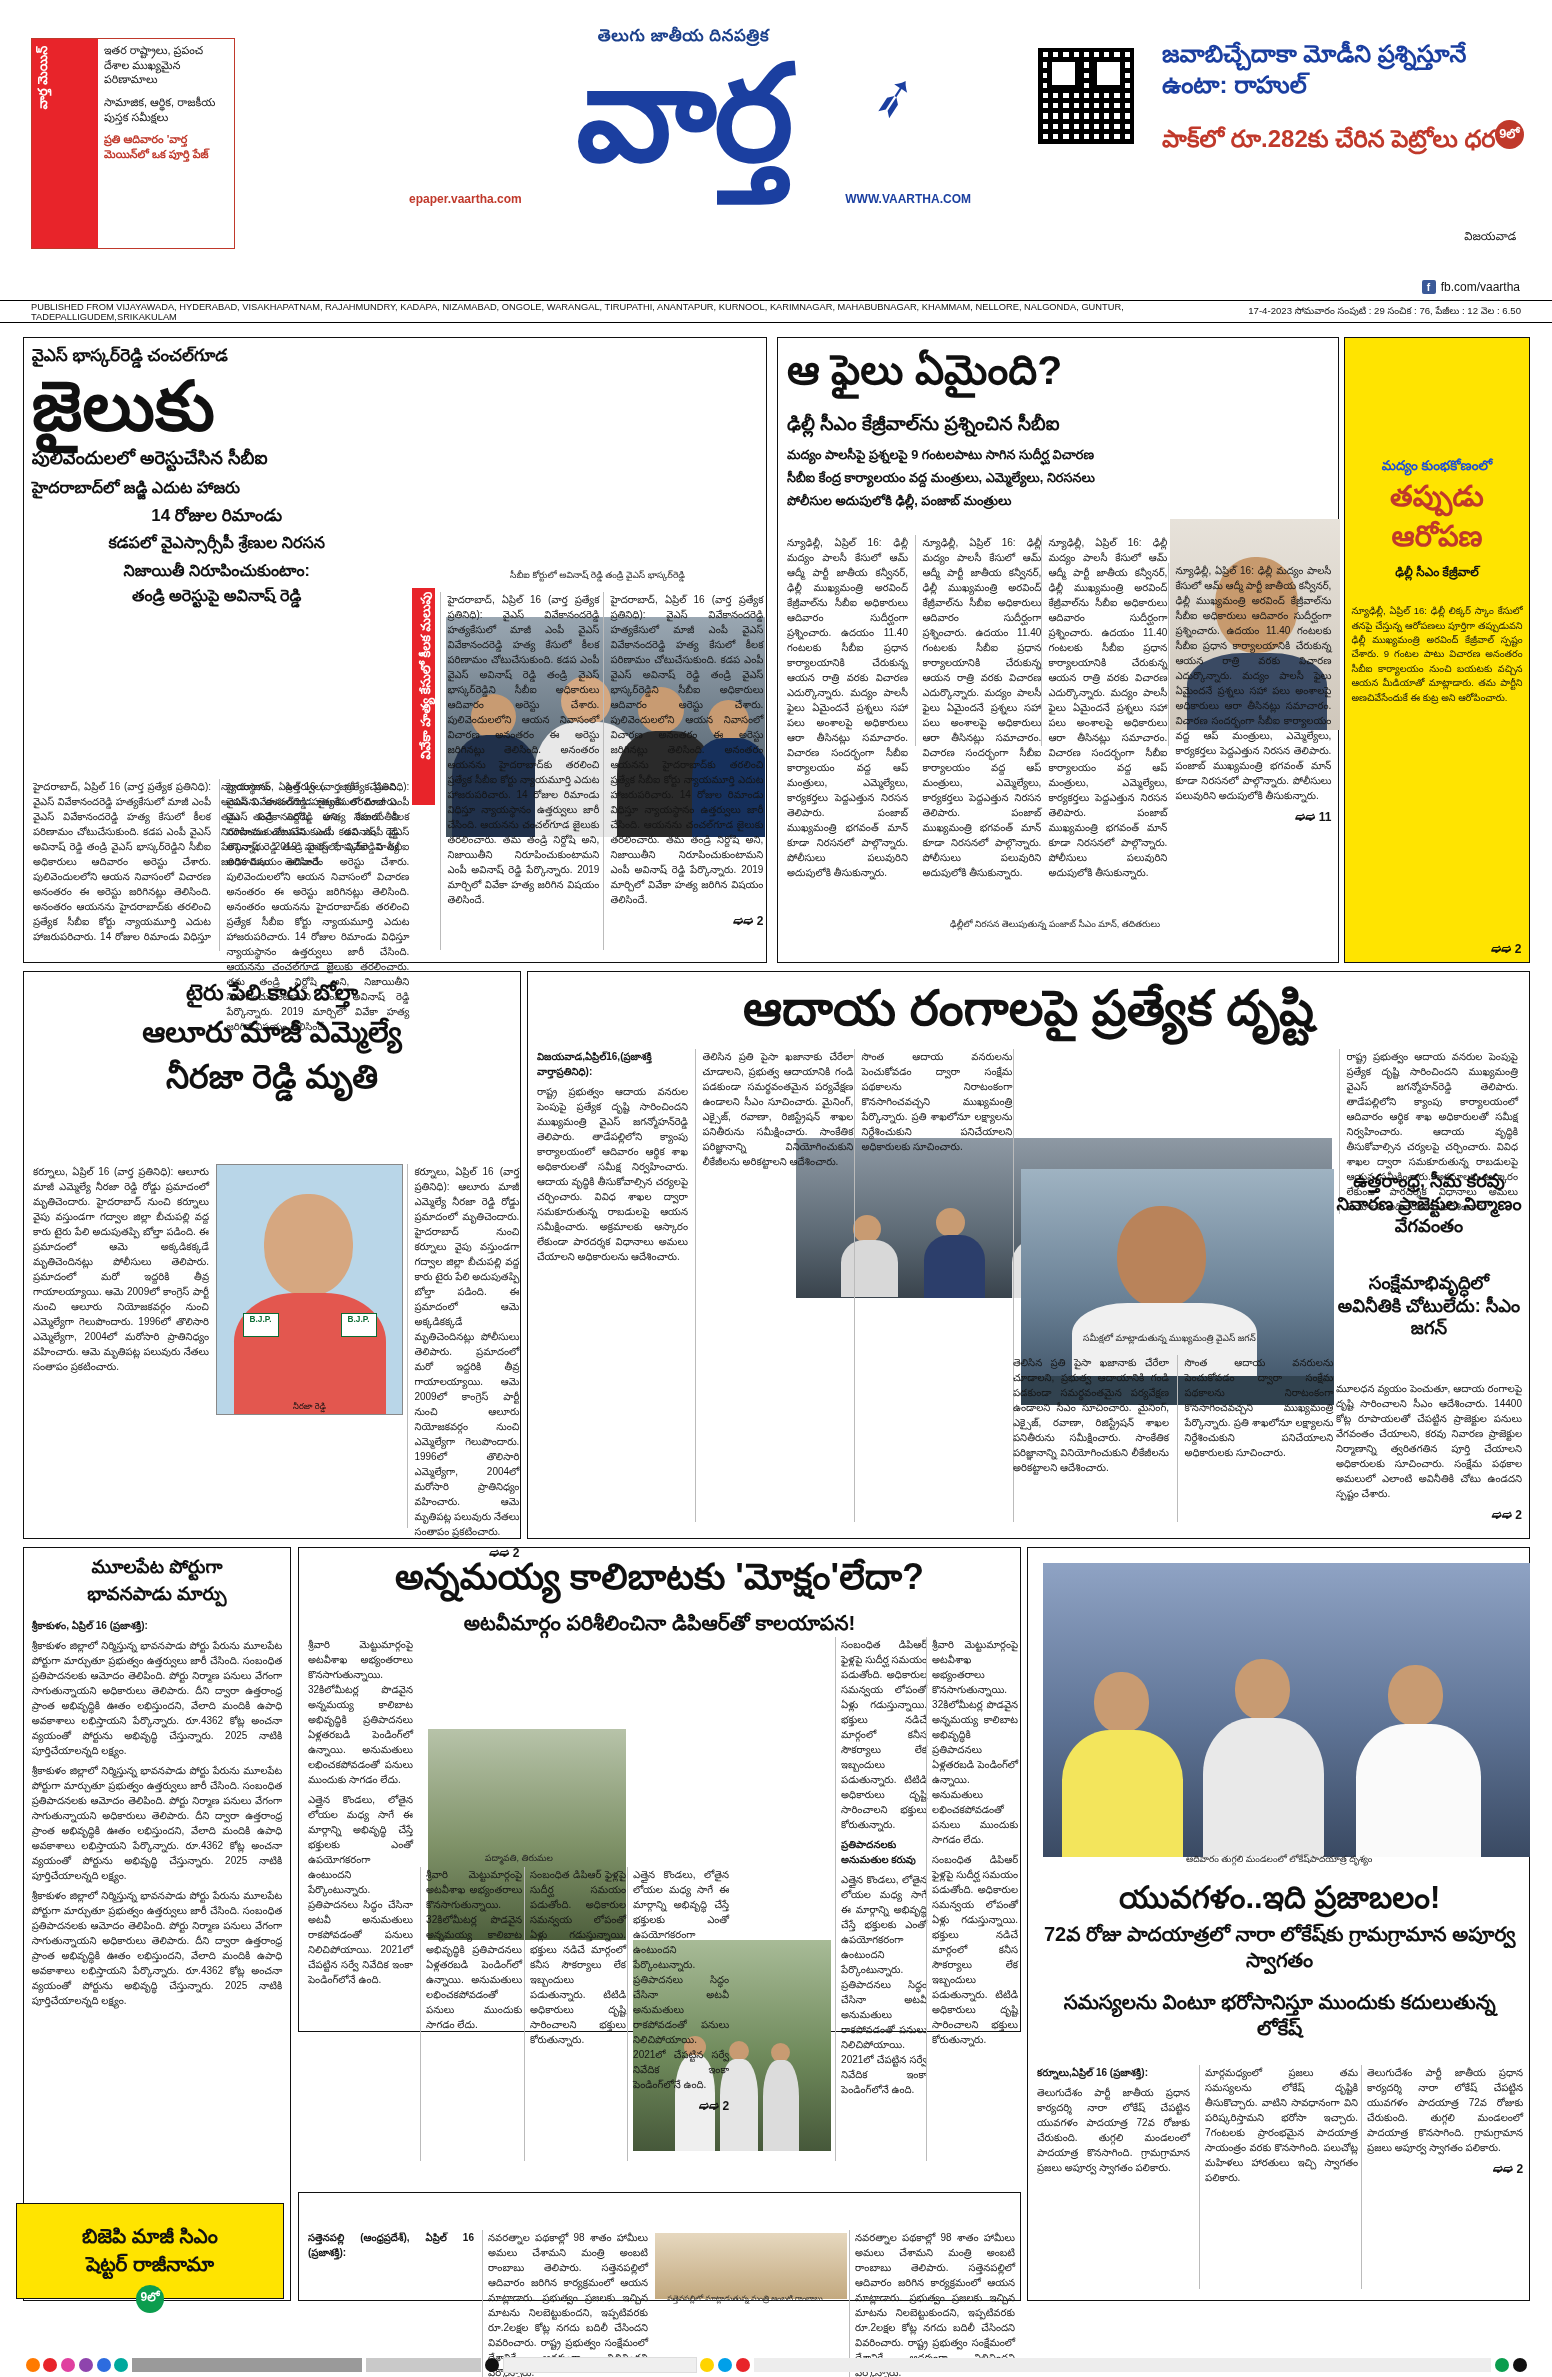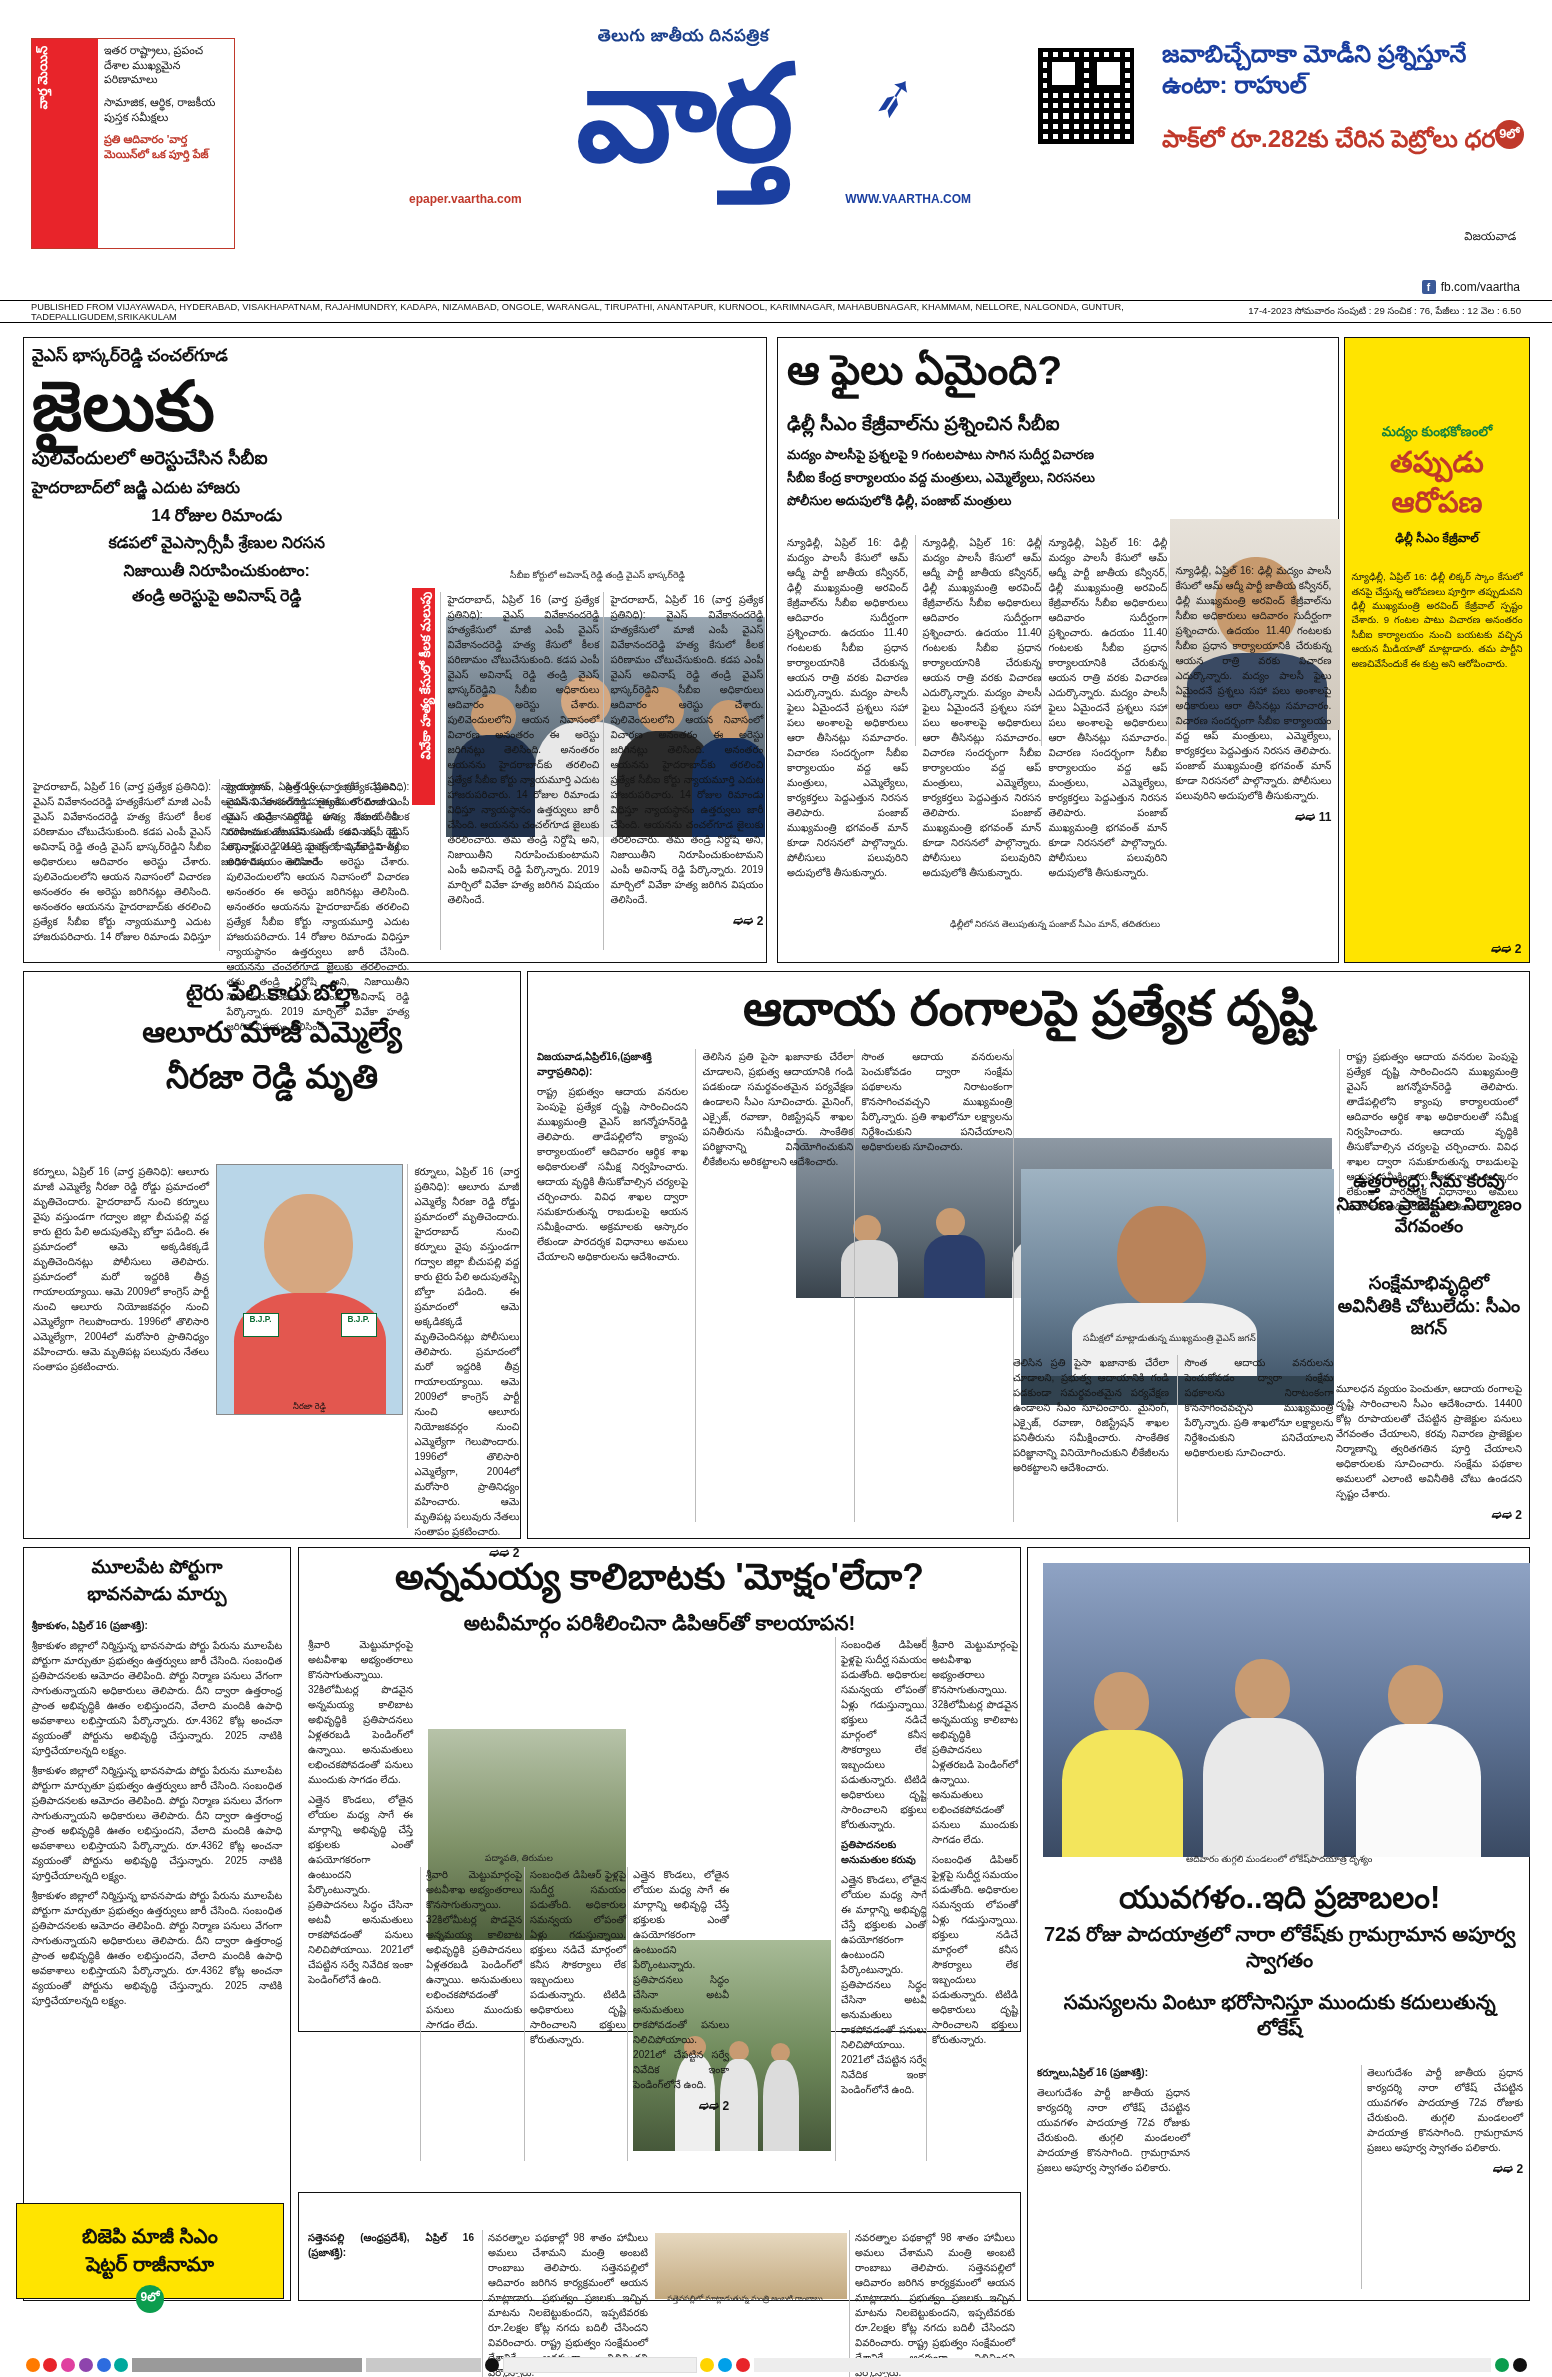--- a/index.html
+++ b/index.html
@@ -203,21 +203,21 @@
         <div class="face" style="left:319px;top:72px;width:29px;height:29px;"></div>
         <div class="torso" style="left:305px;top:98px;width:61px;height:61px;background:#1f4f8f;"></div>
         <div class="face" style="left:415px;top:77px;width:28px;height:28px;"></div>
         <div class="torso" style="left:401px;top:102px;width:59px;height:57px;background:#d0d0d0;"></div>
       </div>
     </div>
     <div class="cap abs" style="left:9px;top:580px;width:536px;">ఢిల్లీలో నిరసన తెలుపుతున్న పంజాబ్ సీఎం మాన్, తదితరులు</div>
   </div>
 
   <div class="blk border yellow" style="left:1344px;top:337px;width:186px;height:626px;padding:6.4px;">
-    <div class="ctr bold" style="font-size:13.4px;margin-top:80px;color:#15803d;">మద్యం కుంభకోణంలో</div>
+    <div class="ctr bold" style="font-size:13.4px;margin-top:114px;color:#1d4ed8;">మద్యం కుంభకోణంలో</div>
     <div class="ctr bold" style="font-size:29px;color:#c0392b;margin-top:3.8px;">తప్పుడు</div>
     <div class="ctr bold" style="font-size:29px;color:#c0392b;">ఆరోపణ</div>
     <div class="ctr bold" style="font-size:12px;margin-top:5.1px;">ఢిల్లీ సీఎం కేజ్రీవాల్</div>
     <div class="body" style="margin-top:22px;font-size:9.6px;">
       <p>న్యూఢిల్లీ, ఏప్రిల్ 16: ఢిల్లీ లిక్కర్ స్కాం కేసులో తనపై చేస్తున్న ఆరోపణలు పూర్తిగా తప్పుడువని ఢిల్లీ ముఖ్యమంత్రి అరవింద్ కేజ్రీవాల్ స్పష్టం చేశారు. 9 గంటల పాటు విచారణ అనంతరం సీబీఐ కార్యాలయం నుంచి బయటకు వచ్చిన ఆయన మీడియాతో మాట్లాడారు. తమ పార్టీని అణచివేసేందుకే ఈ కుట్ర అని ఆరోపించారు.</p>
     </div>
     <div class="cont" style="position:absolute;right:7.7px;bottom:6.4px;">➫➫ <span>2</span></div>
   </div>
 
   <div class="blk border" style="left:23px;top:971px;width:498px;height:568px;padding:7.7px;">
@@ -371,20 +371,23 @@
     </div>
     <div class="cap abs" style="left:7.7px;top:305px;width:487px;">ఆదివారం తుగ్గలి మండలంలో లోకేష్‌పాదయాత్ర దృశ్యం</div>
 
     <div class="abs ctr bold" style="left:10.2px;top:332px;width:483px;font-size:31px;color:#111;">యువగళం..ఇది ప్రజాబలం!</div>
     <div class="abs ctr bold" style="left:10.2px;top:373px;width:483px;font-size:20px;line-height:1.3;">72వ రోజు పాదయాత్రలో నారా లోకేష్‌కు గ్రామగ్రామాన అపూర్వ స్వాగతం</div>
     <div class="abs ctr bold" style="left:10.2px;top:441px;width:483px;font-size:20px;line-height:1.3;">సమస్యలను వింటూ భరోసానిస్తూ ముందుకు కదులుతున్న లోకేష్</div>
 
     <div class="abs body" style="left:9px;top:517px;width:153px;height:224px;">
       <p><span class="bold">కర్నూలు,ఏప్రిల్ 16 (ప్రజాశక్తి):</span></p>
       <p>తెలుగుదేశం పార్టీ జాతీయ ప్రధాన కార్యదర్శి నారా లోకేష్ చేపట్టిన యువగళం పాదయాత్ర 72వ రోజుకు చేరుకుంది. తుగ్గలి మండలంలో పాదయాత్ర కొనసాగింది. గ్రామగ్రామాన ప్రజలు అపూర్వ స్వాగతం పలికారు.</p>
+    </div>
+    <div class="abs body colrule" style="left:171px;top:517px;width:153px;height:224px;padding-left:5.1px;">
+      <p>మార్గమధ్యంలో ప్రజలు తమ సమస్యలను లోకేష్ దృష్టికి తీసుకొచ్చారు. వాటిని సావధానంగా విని పరిష్కరిస్తామని భరోసా ఇచ్చారు. 7గంటలకు ప్రారంభమైన పాదయాత్ర సాయంత్రం వరకు కొనసాగింది. పలుచోట్ల మహిళలు హారతులు ఇచ్చి స్వాగతం పలికారు.</p>
     </div>
     <div class="abs body colrule" style="left:333px;top:517px;width:156px;height:224px;padding-left:5.1px;">
       <p>తెలుగుదేశం పార్టీ జాతీయ ప్రధాన కార్యదర్శి నారా లోకేష్ చేపట్టిన యువగళం పాదయాత్ర 72వ రోజుకు చేరుకుంది. తుగ్గలి మండలంలో పాదయాత్ర కొనసాగింది. గ్రామగ్రామాన ప్రజలు అపూర్వ స్వాగతం పలికారు.</p>
       <div class="cont">➫➫ <span>2</span></div>
     </div>
   </div>
 
   <div class="dots">
     <span class="dot" style="background:#ff7a00;"></span>
     <span class="dot" style="background:#e8242a;"></span>

